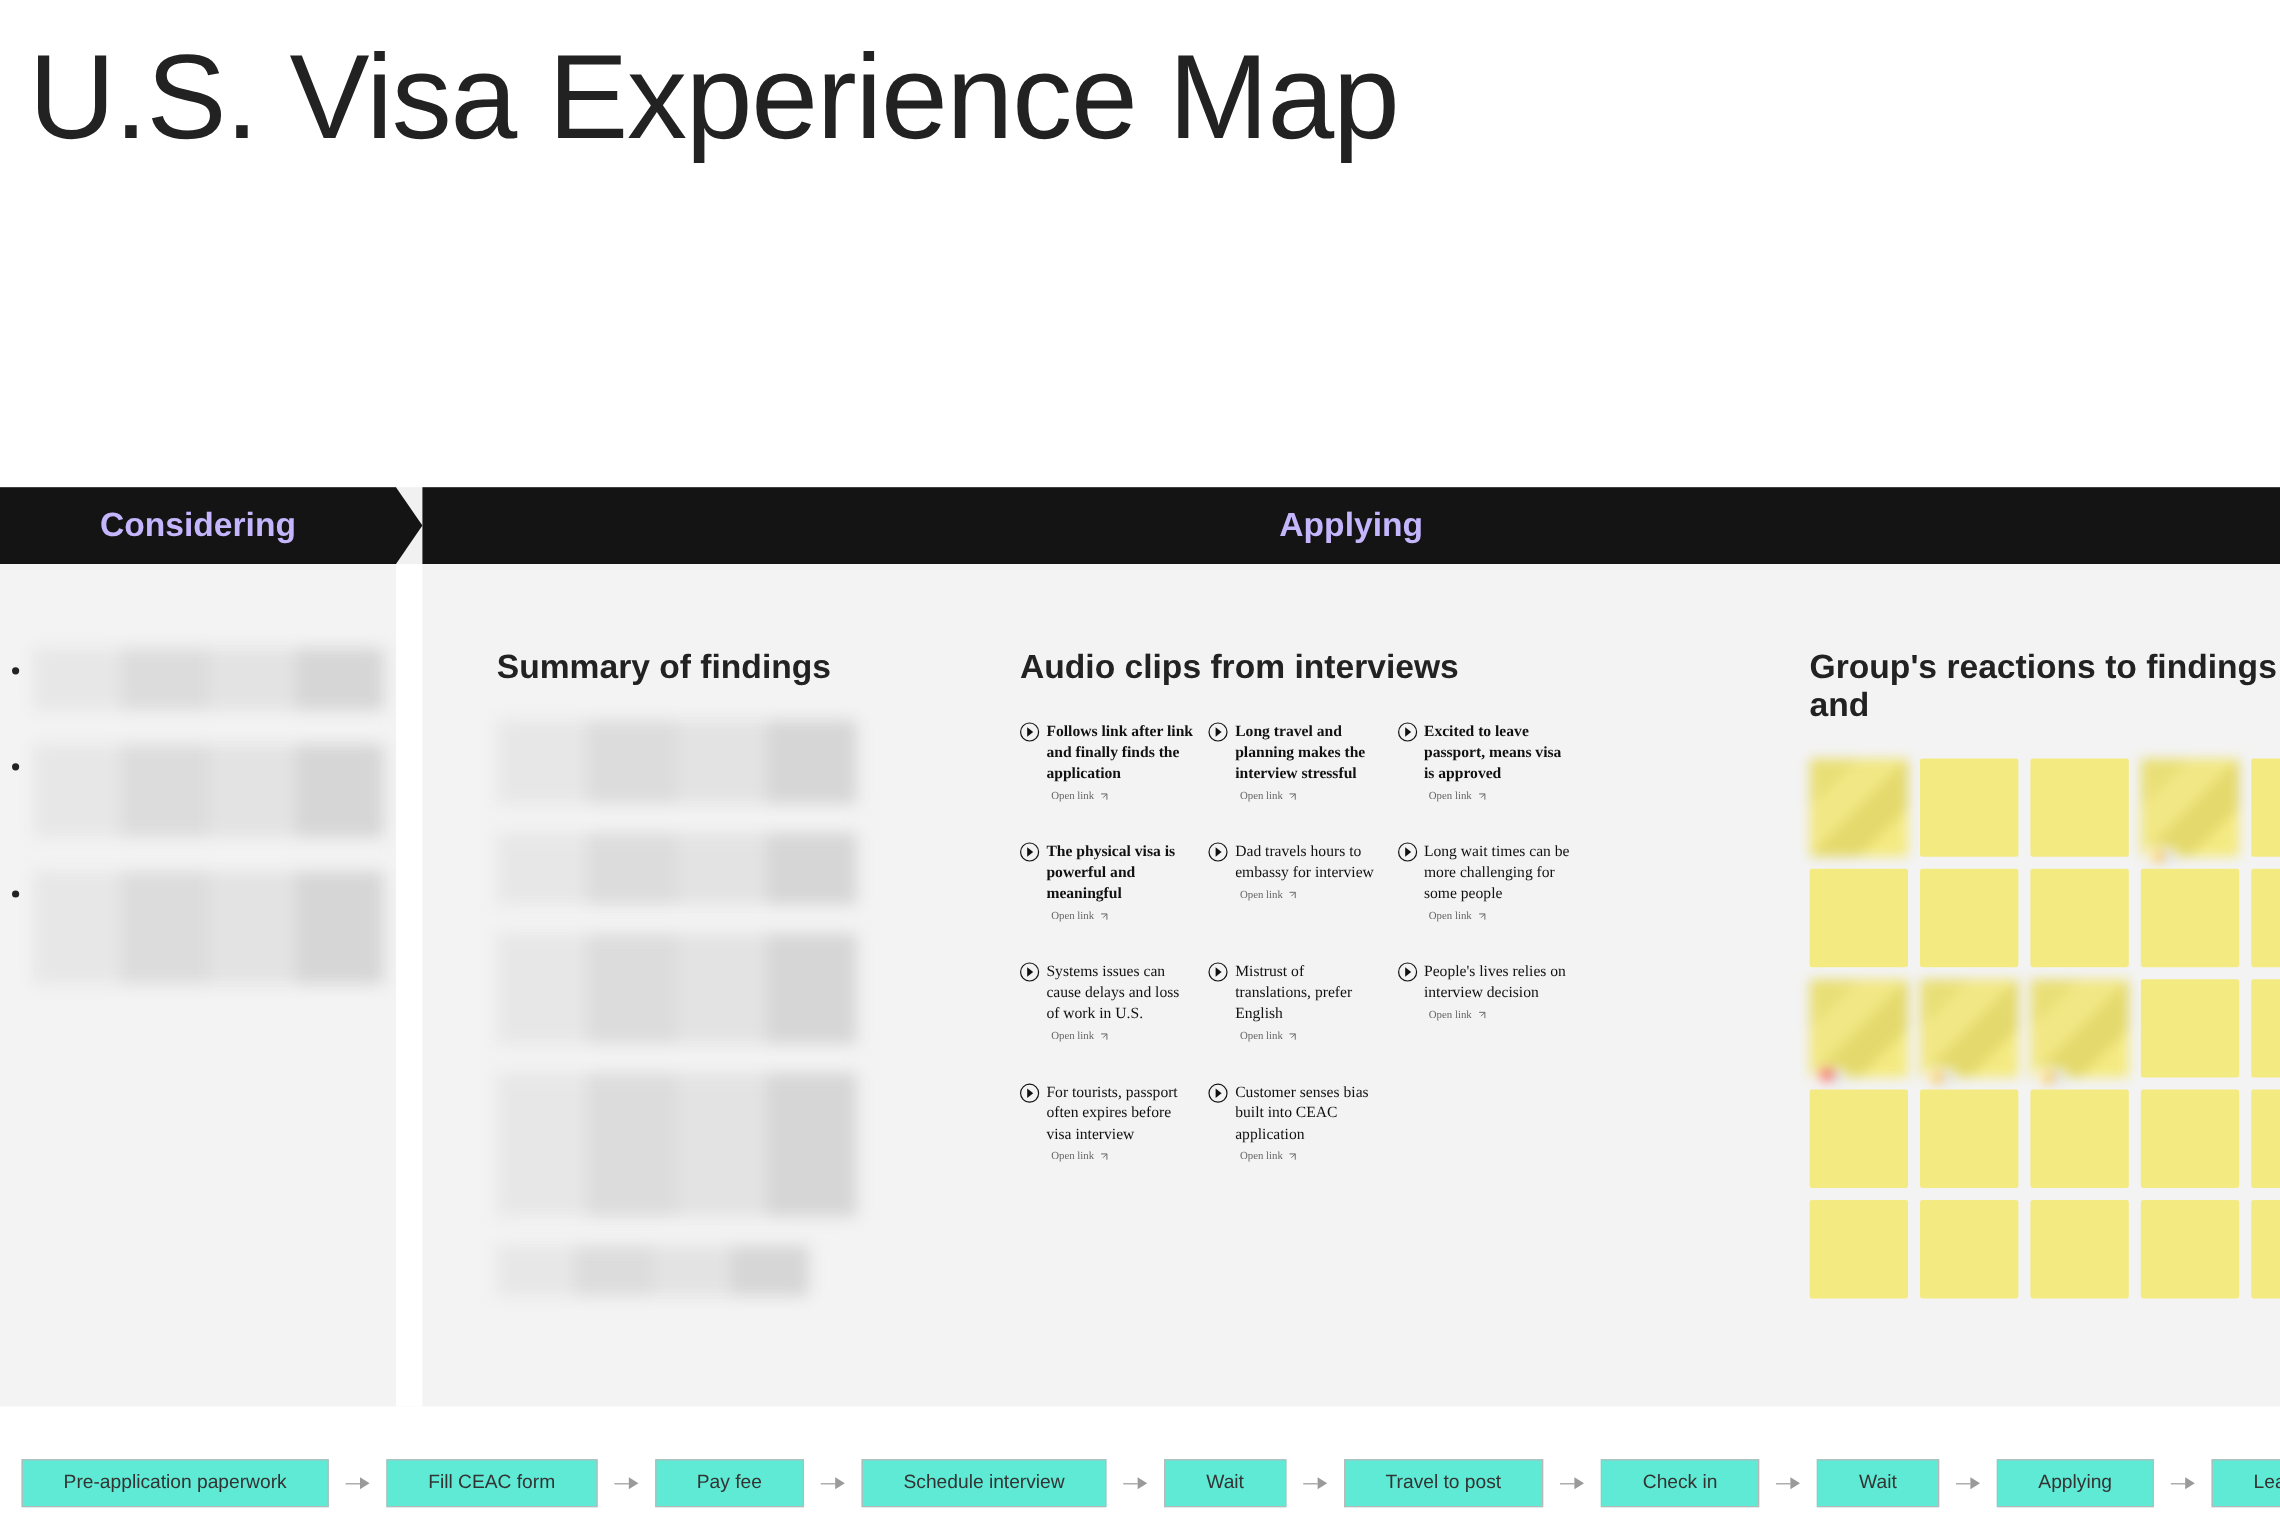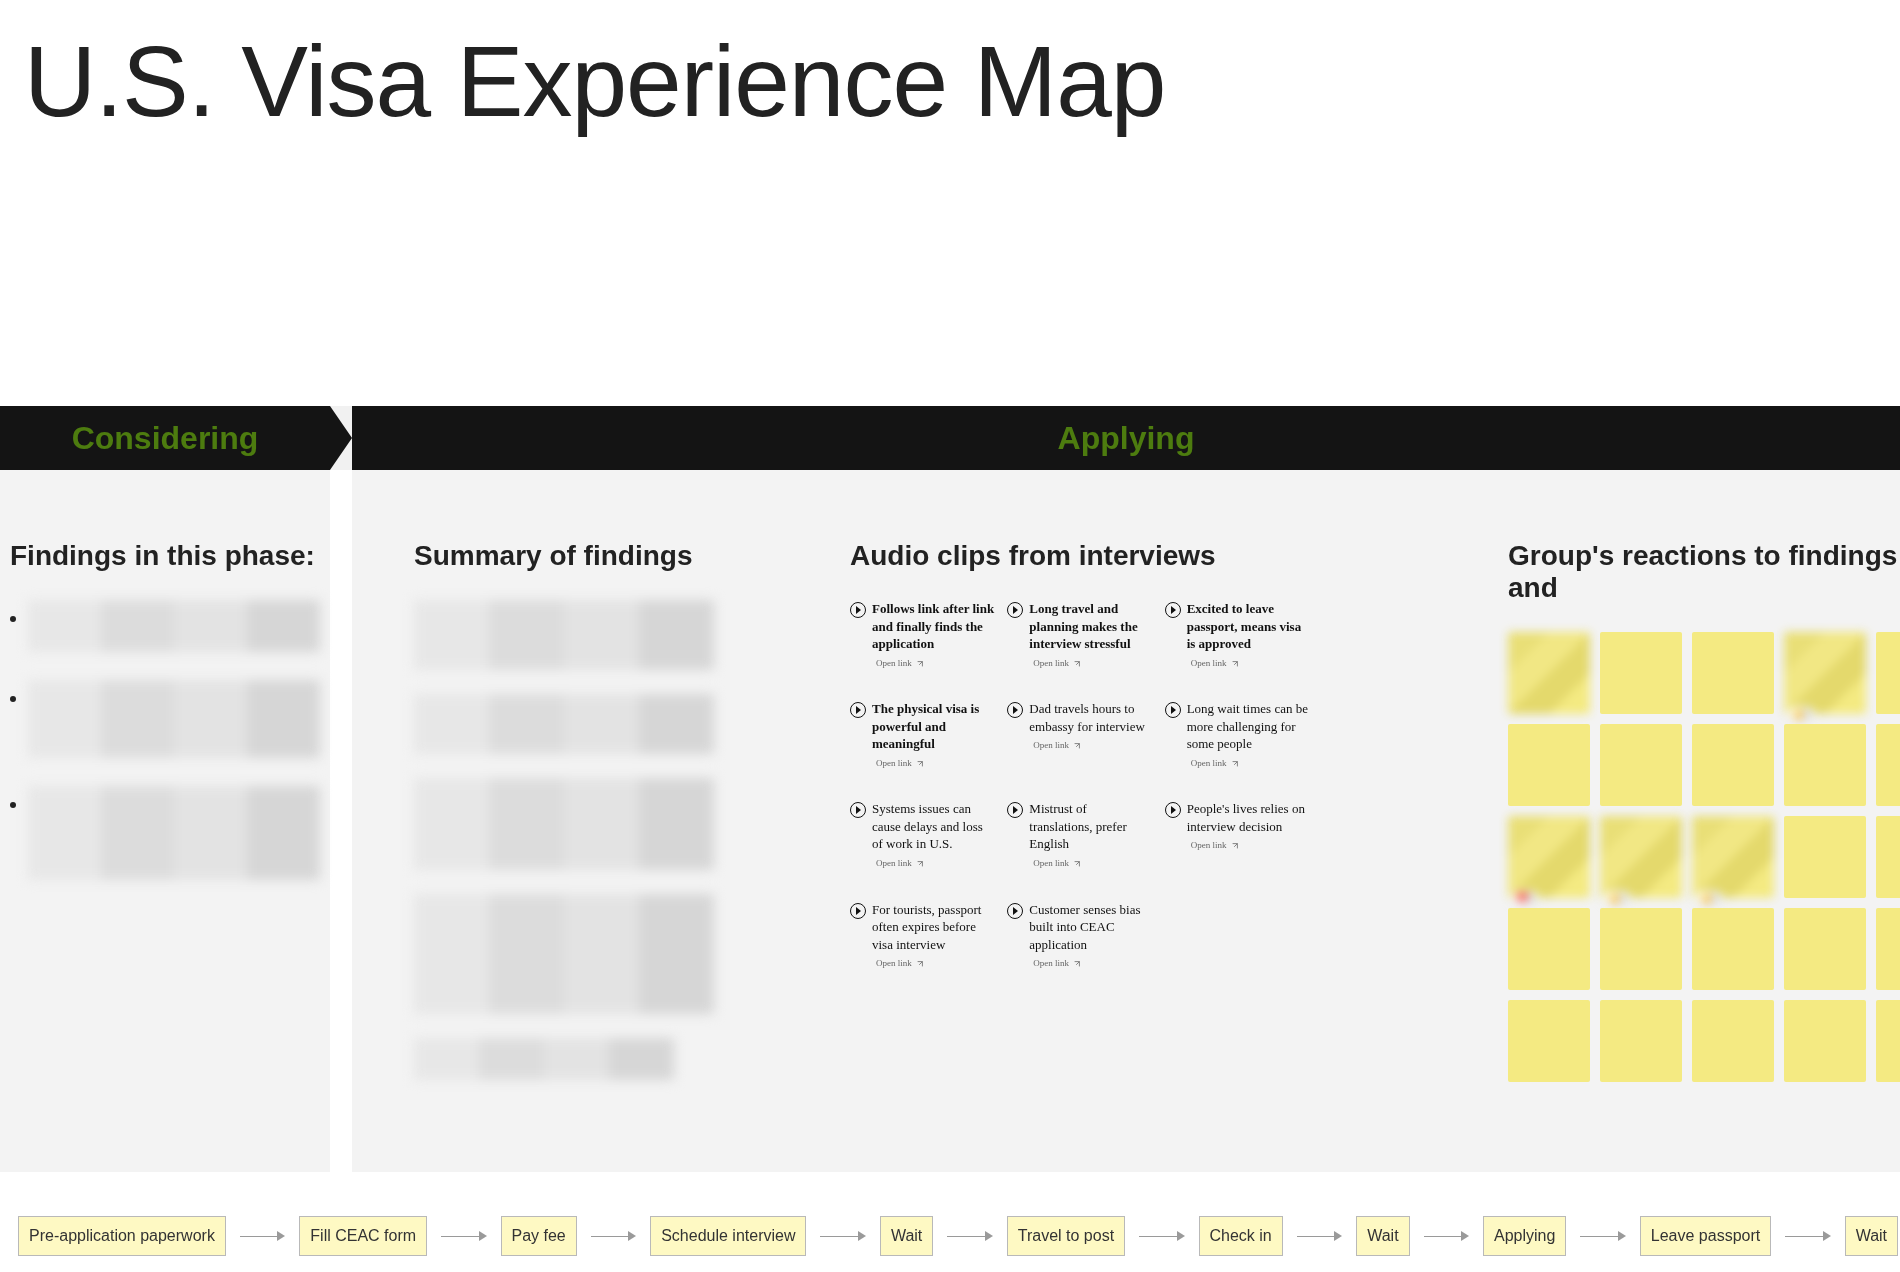--- a/index.html
+++ b/index.html
@@ -3,21 +3,21 @@
 <meta charset="utf-8">
 <style>
   * { box-sizing: border-box; margin: 0; padding: 0; }
   html, body { width: 1900px; height: 1272px; background: #ffffff; font-family: "Helvetica Neue", Arial, sans-serif; color: #111; overflow: hidden; }
   .canvas { position: relative; width: 1900px; height: 1272px; }
 
   .page-title { position: absolute; left: 24px; top: 24px; font-size: 100px; font-weight: 400; letter-spacing: -1px; color: #222; }
 
   
   .phase-bar { position: absolute; left: 0; top: 406px; width: 1900px; height: 64px; display: flex; }
-  .phase-seg { background: #141414; color: #4d7c0f; display: flex; align-items: center; justify-content: center; font-size: 32px; font-weight: 700; }
+  .phase-seg { background: #141414; color: #c4b5fd; display: flex; align-items: center; justify-content: center; font-size: 28px; font-weight: 700; }
   .phase-seg.considering { width: 330px; position: relative; }
   .phase-seg.considering::after {
     content: ""; position: absolute; right: -22px; top: 0; width: 0; height: 0;
     border-top: 32px solid transparent; border-bottom: 32px solid transparent; border-left: 22px solid #141414;
   }
   .phase-divider { width: 22px; background: #f1f1f1; }
   .phase-seg.applying { flex: 1; }
 
   
   .content-band { position: absolute; left: 0; top: 470px; width: 1900px; height: 702px; background: #f3f3f3; }
@@ -49,21 +49,21 @@
   .audio-item .open-link svg { width: 8px; height: 8px; vertical-align: middle; margin-left: 2px; }
 
   
   .sticky-grid { display: grid; grid-template-columns: repeat(5, 82px); grid-auto-rows: 82px; gap: 10px; }
   .sticky { background: #f4ea82; border-radius: 2px; position: relative; }
   .sticky.blurred { background: linear-gradient(135deg, #e9df77 25%, #f1e784 25% 50%, #e4d96c 50% 75%, #f4ea82 75%); filter: blur(5px); }
   .sticky .react { position: absolute; bottom: -6px; left: 4px; background: #fff; border-radius: 10px; font-size: 10px; padding: 1px 4px; box-shadow: 0 1px 2px rgba(0,0,0,.15); }
 
   
   .timeline { position: absolute; left: 18px; top: 1212px; width: 1880px; height: 48px; display: flex; align-items: center; gap: 14px; background: #fff; }
-  .step { border: 1px solid #b9b9b9; background: #fef9c3; padding: 10px 10px; font-size: 16px; color: #333; white-space: nowrap; }
+  .step { border: 1px solid #b9b9b9; background: #5eead4; padding: 10px 34px; font-size: 16px; color: #333; white-space: nowrap; }
   .arrow { flex: 1; display: flex; align-items: center; max-width: 60px; min-width: 20px; }
   .arrow-line { flex: 1; height: 1px; background: #9a9a9a; }
   .arrow-head { width: 0; height: 0; border-top: 5px solid transparent; border-bottom: 5px solid transparent; border-left: 8px solid #9a9a9a; }
 
 </style>
 </head>
 <body>
 
 <div class="canvas">
 
@@ -72,21 +72,20 @@
   <div class="phase-bar">
     <div class="phase-seg considering">Considering</div>
     <div class="phase-divider"></div>
     <div class="phase-seg applying">Applying</div>
   </div>
 
   <div class="content-band"></div>
   <div class="col-divider"></div>
 
   <div class="col considering">
-    <h2>Findings in this phase:</h2>
     <div class="bullet-row">
       <div class="bullet-dot"></div>
       <div class="blur-block bullet-blur" style="height:52px"></div>
     </div>
     <div class="bullet-row">
       <div class="bullet-dot"></div>
       <div class="blur-block bullet-blur" style="height:78px"></div>
     </div>
     <div class="bullet-row">
       <div class="bullet-dot"></div>

